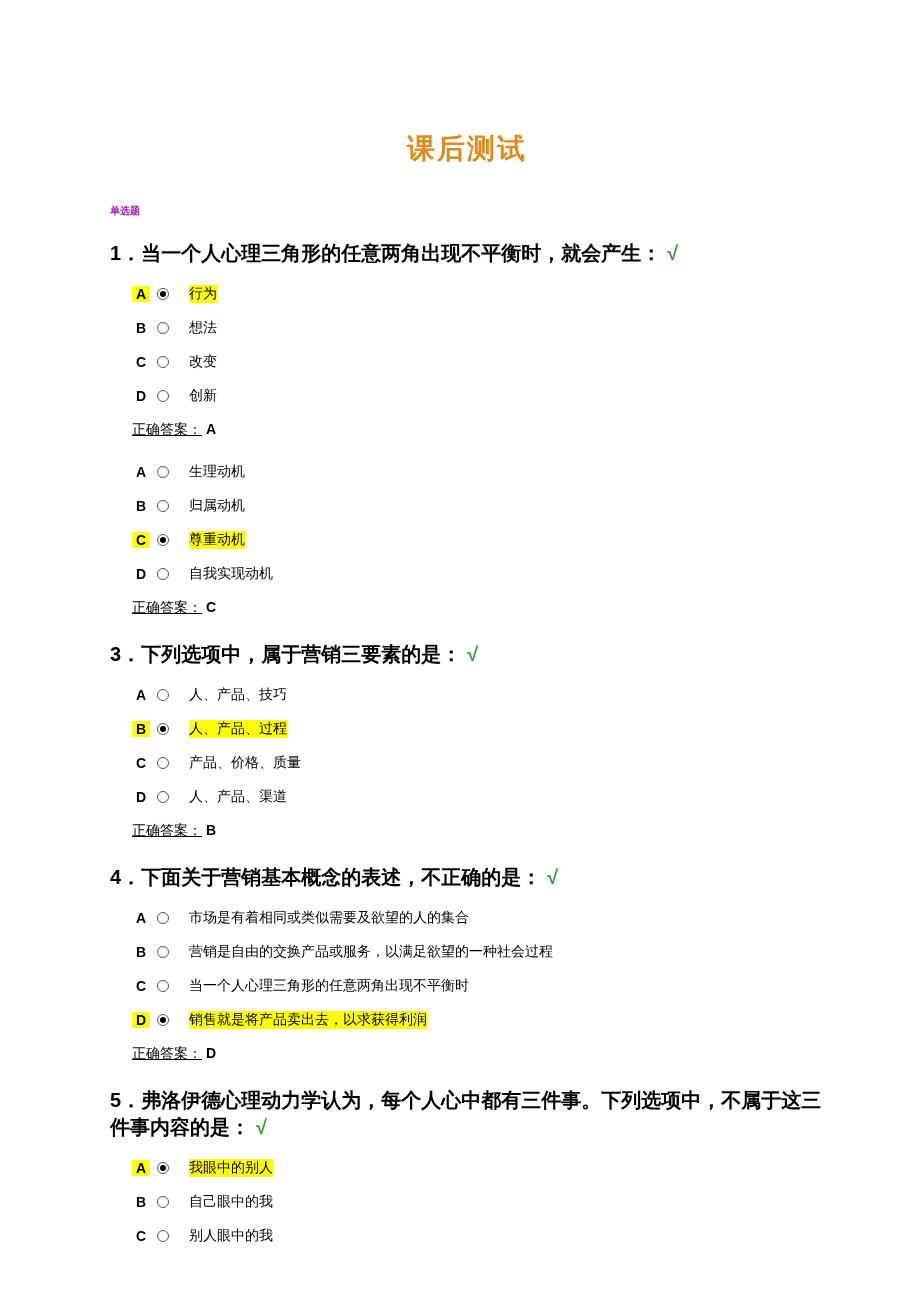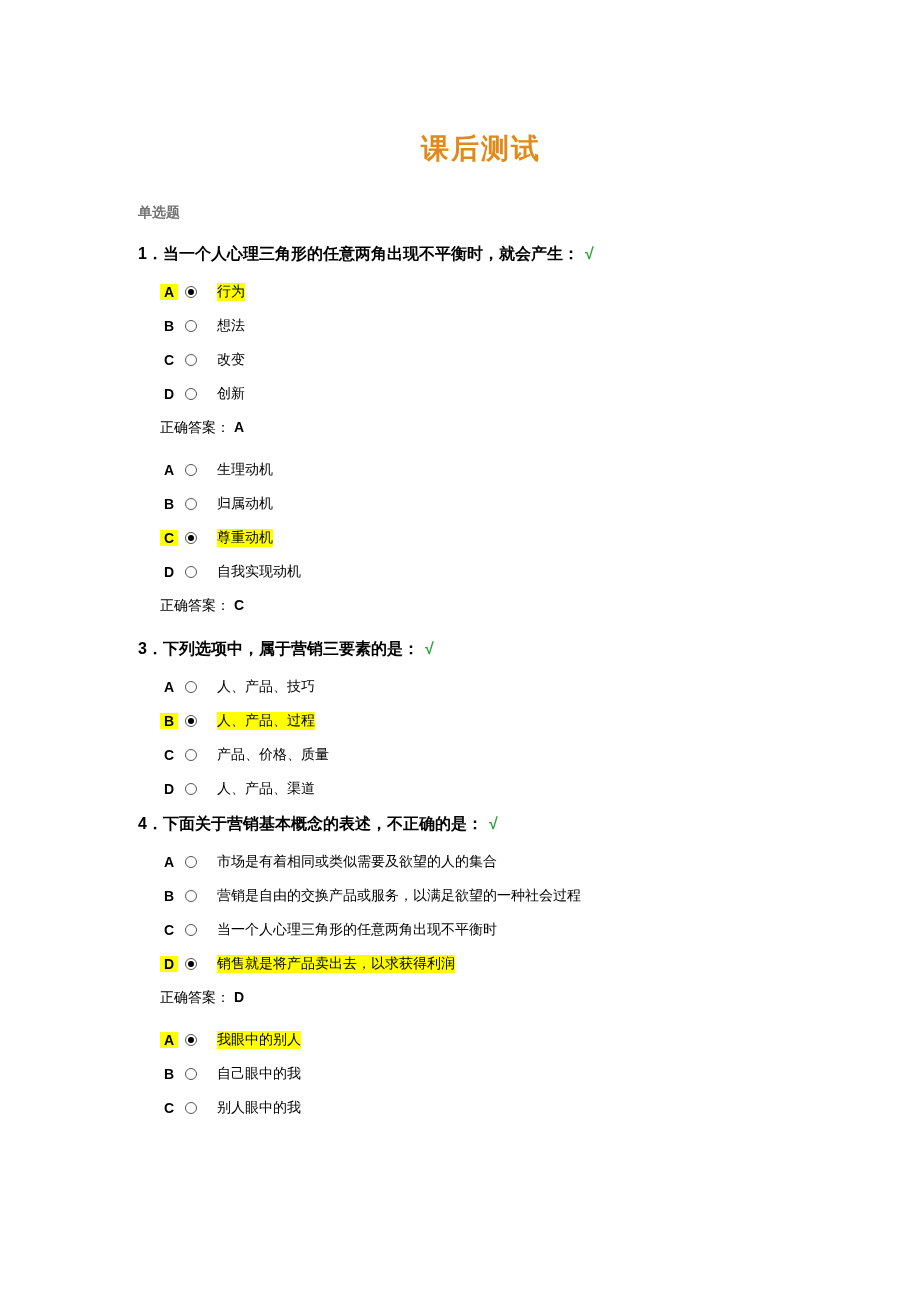--- a/index.html
+++ b/index.html
@@ -6,42 +6,41 @@
     margin: 0;
     padding: 0;
     background: #fff;
     font-family: "Microsoft YaHei", "SimSun", Arial, sans-serif;
     font-size: 14px;
     color: #000;
     width: 920px;
   }
   .page {
     padding: 130px 96px 40px 110px;
-    margin-left: 28px;
   }
   .title {
     text-align: center;
     font-size: 28px;
     font-weight: bold;
     color: #e08a1a;
     margin-bottom: 36px;
     letter-spacing: 2px;
   }
   .section-header {
-    font-size: 14px;
-    font-weight: bold;
-    color: #737373;
+    font-size: 10px;
+    font-weight: bold;
+    color: #a21caf;
     margin-bottom: 22px;
   }
   .question-block {
     margin-bottom: 10px;
   }
   .q-line {
     font-weight: bold;
-    font-size: 16px;
+    font-size: 20px;
     margin-bottom: 18px;
   }
   .checkmark {
     color: #2fa33a;
     font-weight: bold;
     display: inline-block;
     margin-left: 6px;
   }
   .options {
     padding-left: 22px;
@@ -85,20 +84,21 @@
   .opt-text {
     display: inline;
   }
   .answer-line {
     padding-left: 22px;
     font-size: 14px;
     margin: 12px 0 24px 0;
   }
   .answer-label {
     display: inline;
+    text-decoration: underline;
   }
   .answer-letter {
     font-weight: bold;
     margin-left: 4px;
   }
 </style>
 </head>
 <body>
 
 <div class="page">
@@ -175,20 +175,21 @@
             <span class="opt-letter">C</span>
             <span class="radio"></span>
             <span class="opt-text">产品、价格、质量</span>
           </div>
           <div class="option-row">
             <span class="opt-letter">D</span>
             <span class="radio"></span>
             <span class="opt-text">人、产品、渠道</span>
           </div>
         </div>
+        <div class="answer-line"><span class="answer-label">正确答案：</span><span class="answer-letter">B</span></div>
       </div>
       <div class="question-block">
         <div class="q-line"><span>4．</span><span>下面关于营销基本概念的表述，不正确的是：</span><span class="checkmark">√</span></div>
         <div class="options">
           <div class="option-row">
             <span class="opt-letter">A</span>
             <span class="radio"></span>
             <span class="opt-text">市场是有着相同或类似需要及欲望的人的集合</span>
           </div>
           <div class="option-row">
@@ -203,20 +204,21 @@
           </div>
           <div class="option-row">
             <span class="opt-letter hl">D</span>
             <span class="radio selected"></span>
             <span class="opt-text hl">销售就是将产品卖出去，以求获得利润</span>
           </div>
         </div>
         <div class="answer-line"><span class="answer-label">正确答案：</span><span class="answer-letter">D</span></div>
       </div>
       <div class="question-block">
+        <div class="q-line"><span>5．</span><span>弗洛伊德心理动力学认为，每个人心中都有三件事。下列选项中，不属于这三件事内容的是：</span><span class="checkmark">√</span></div>
         <div class="options">
           <div class="option-row">
             <span class="opt-letter hl">A</span>
             <span class="radio selected"></span>
             <span class="opt-text hl">我眼中的别人</span>
           </div>
           <div class="option-row">
             <span class="opt-letter">B</span>
             <span class="radio"></span>
             <span class="opt-text">自己眼中的我</span>

